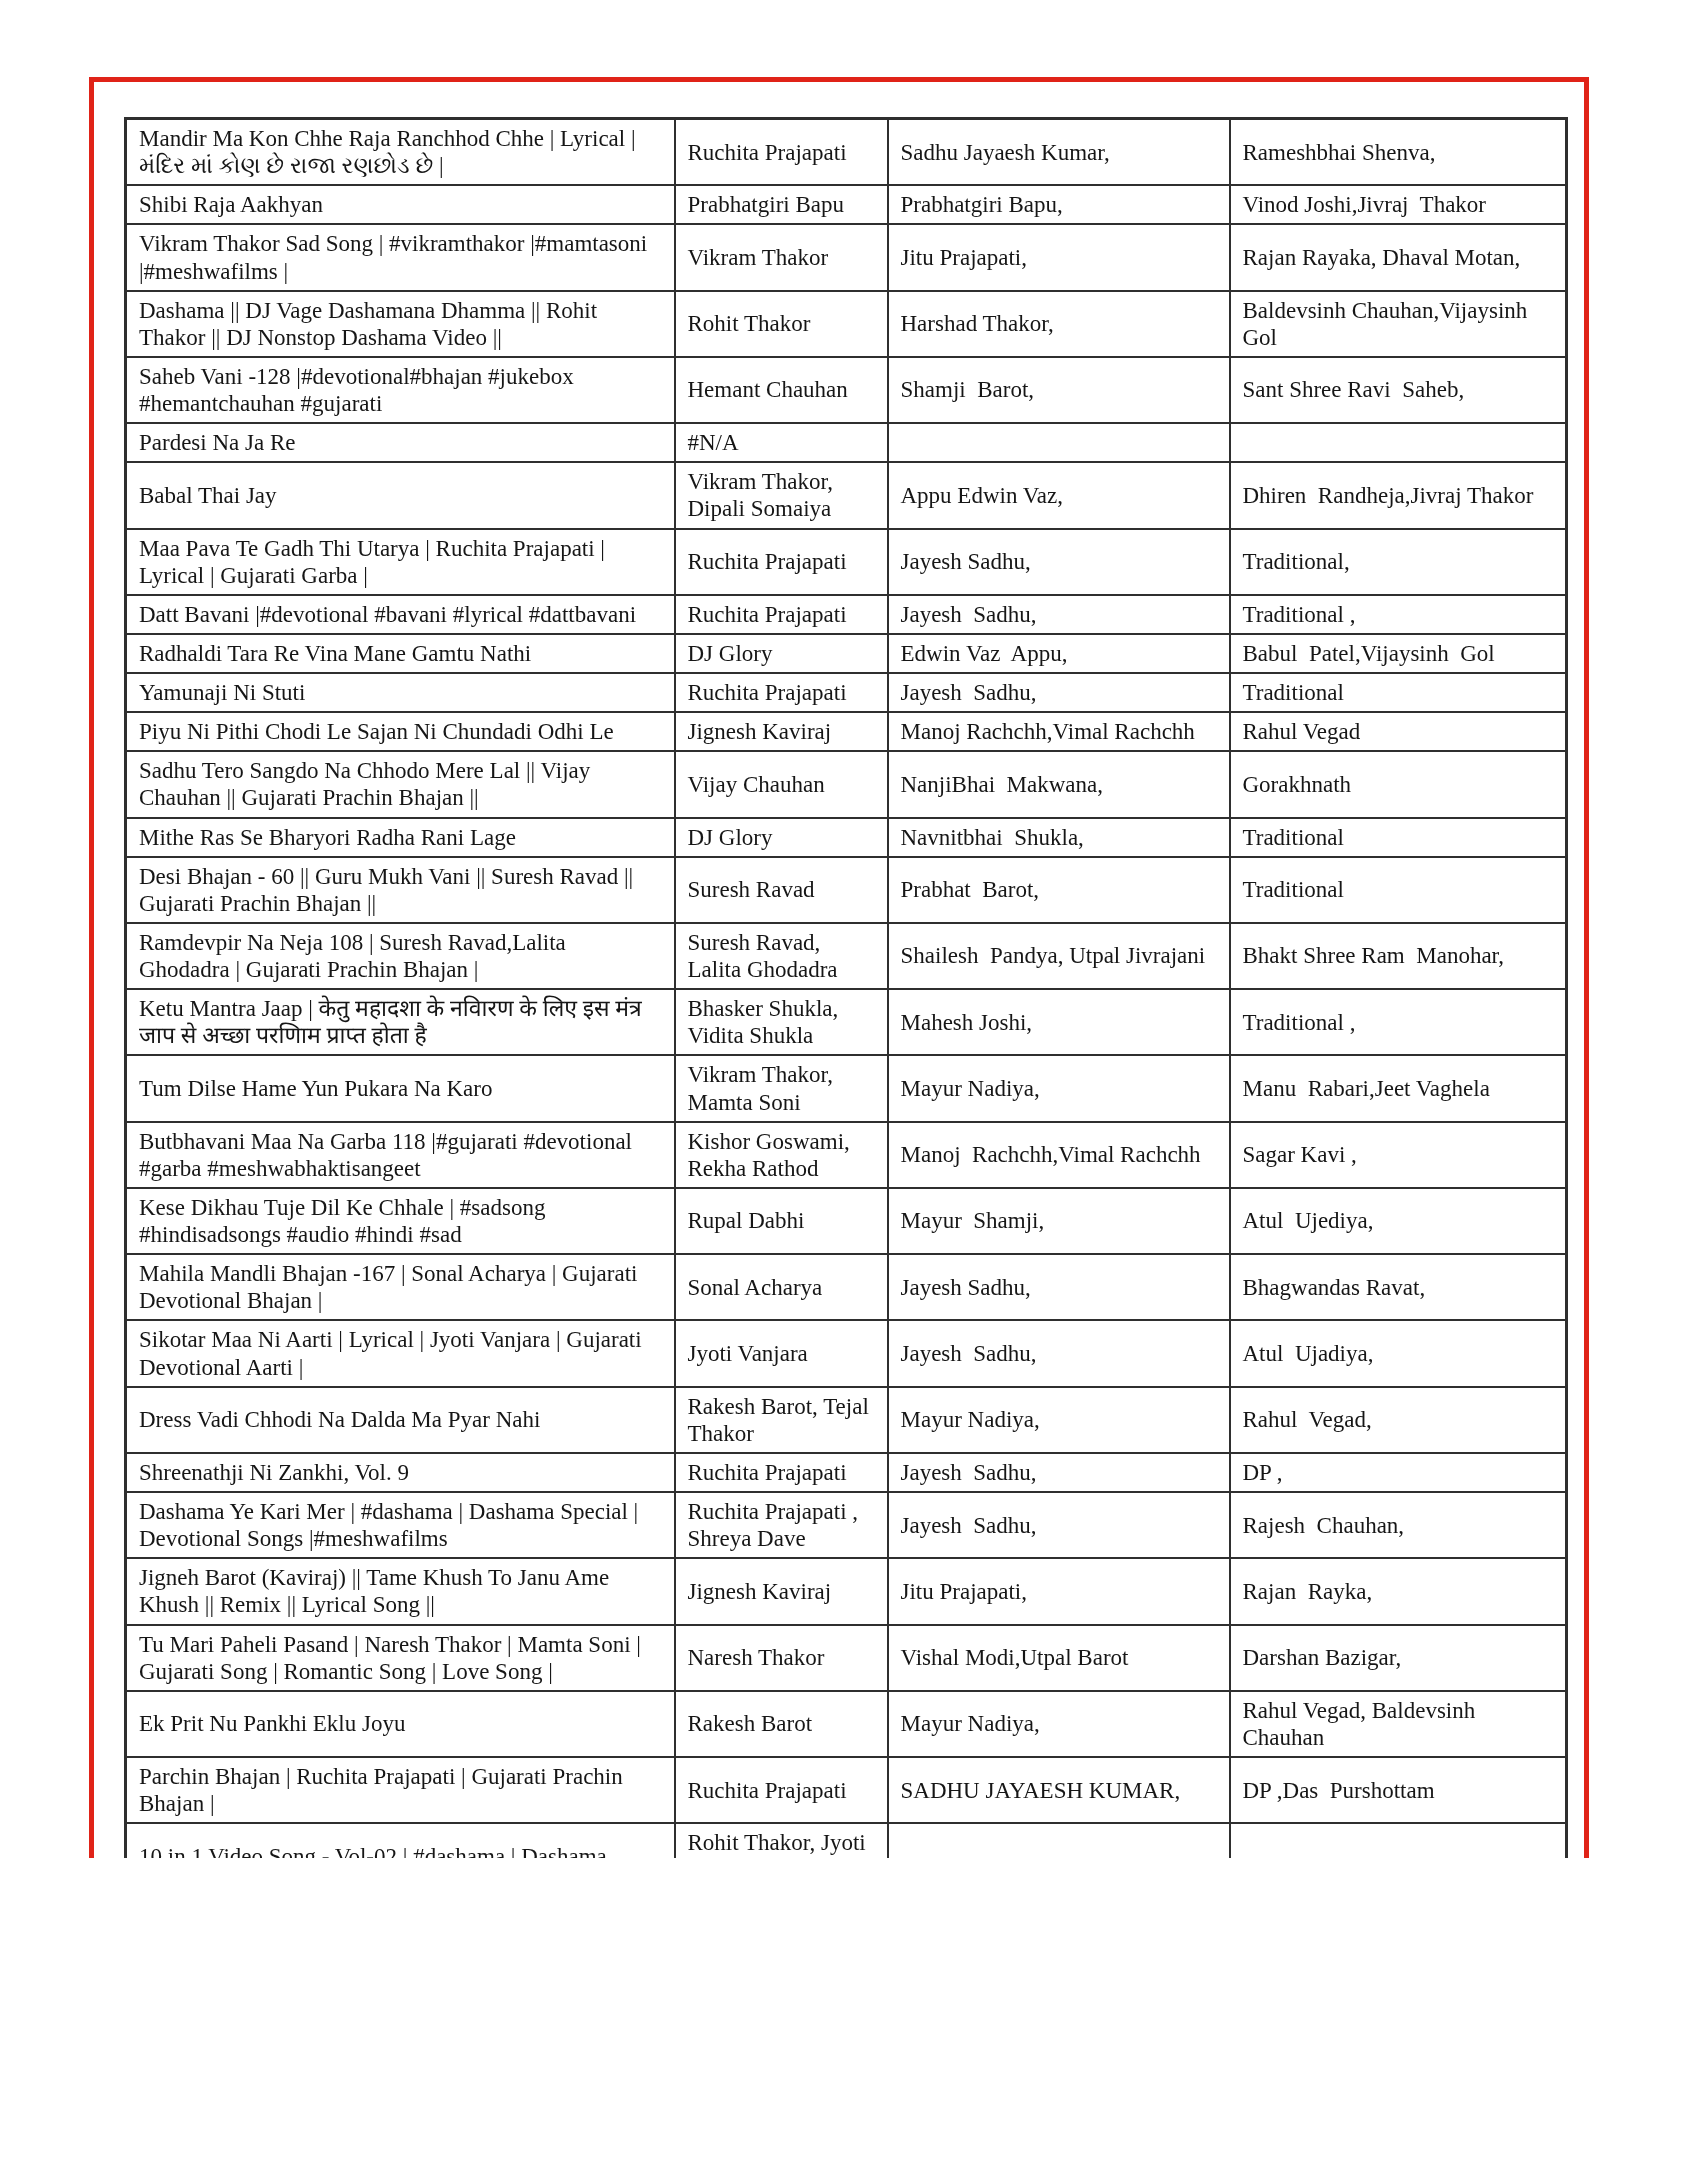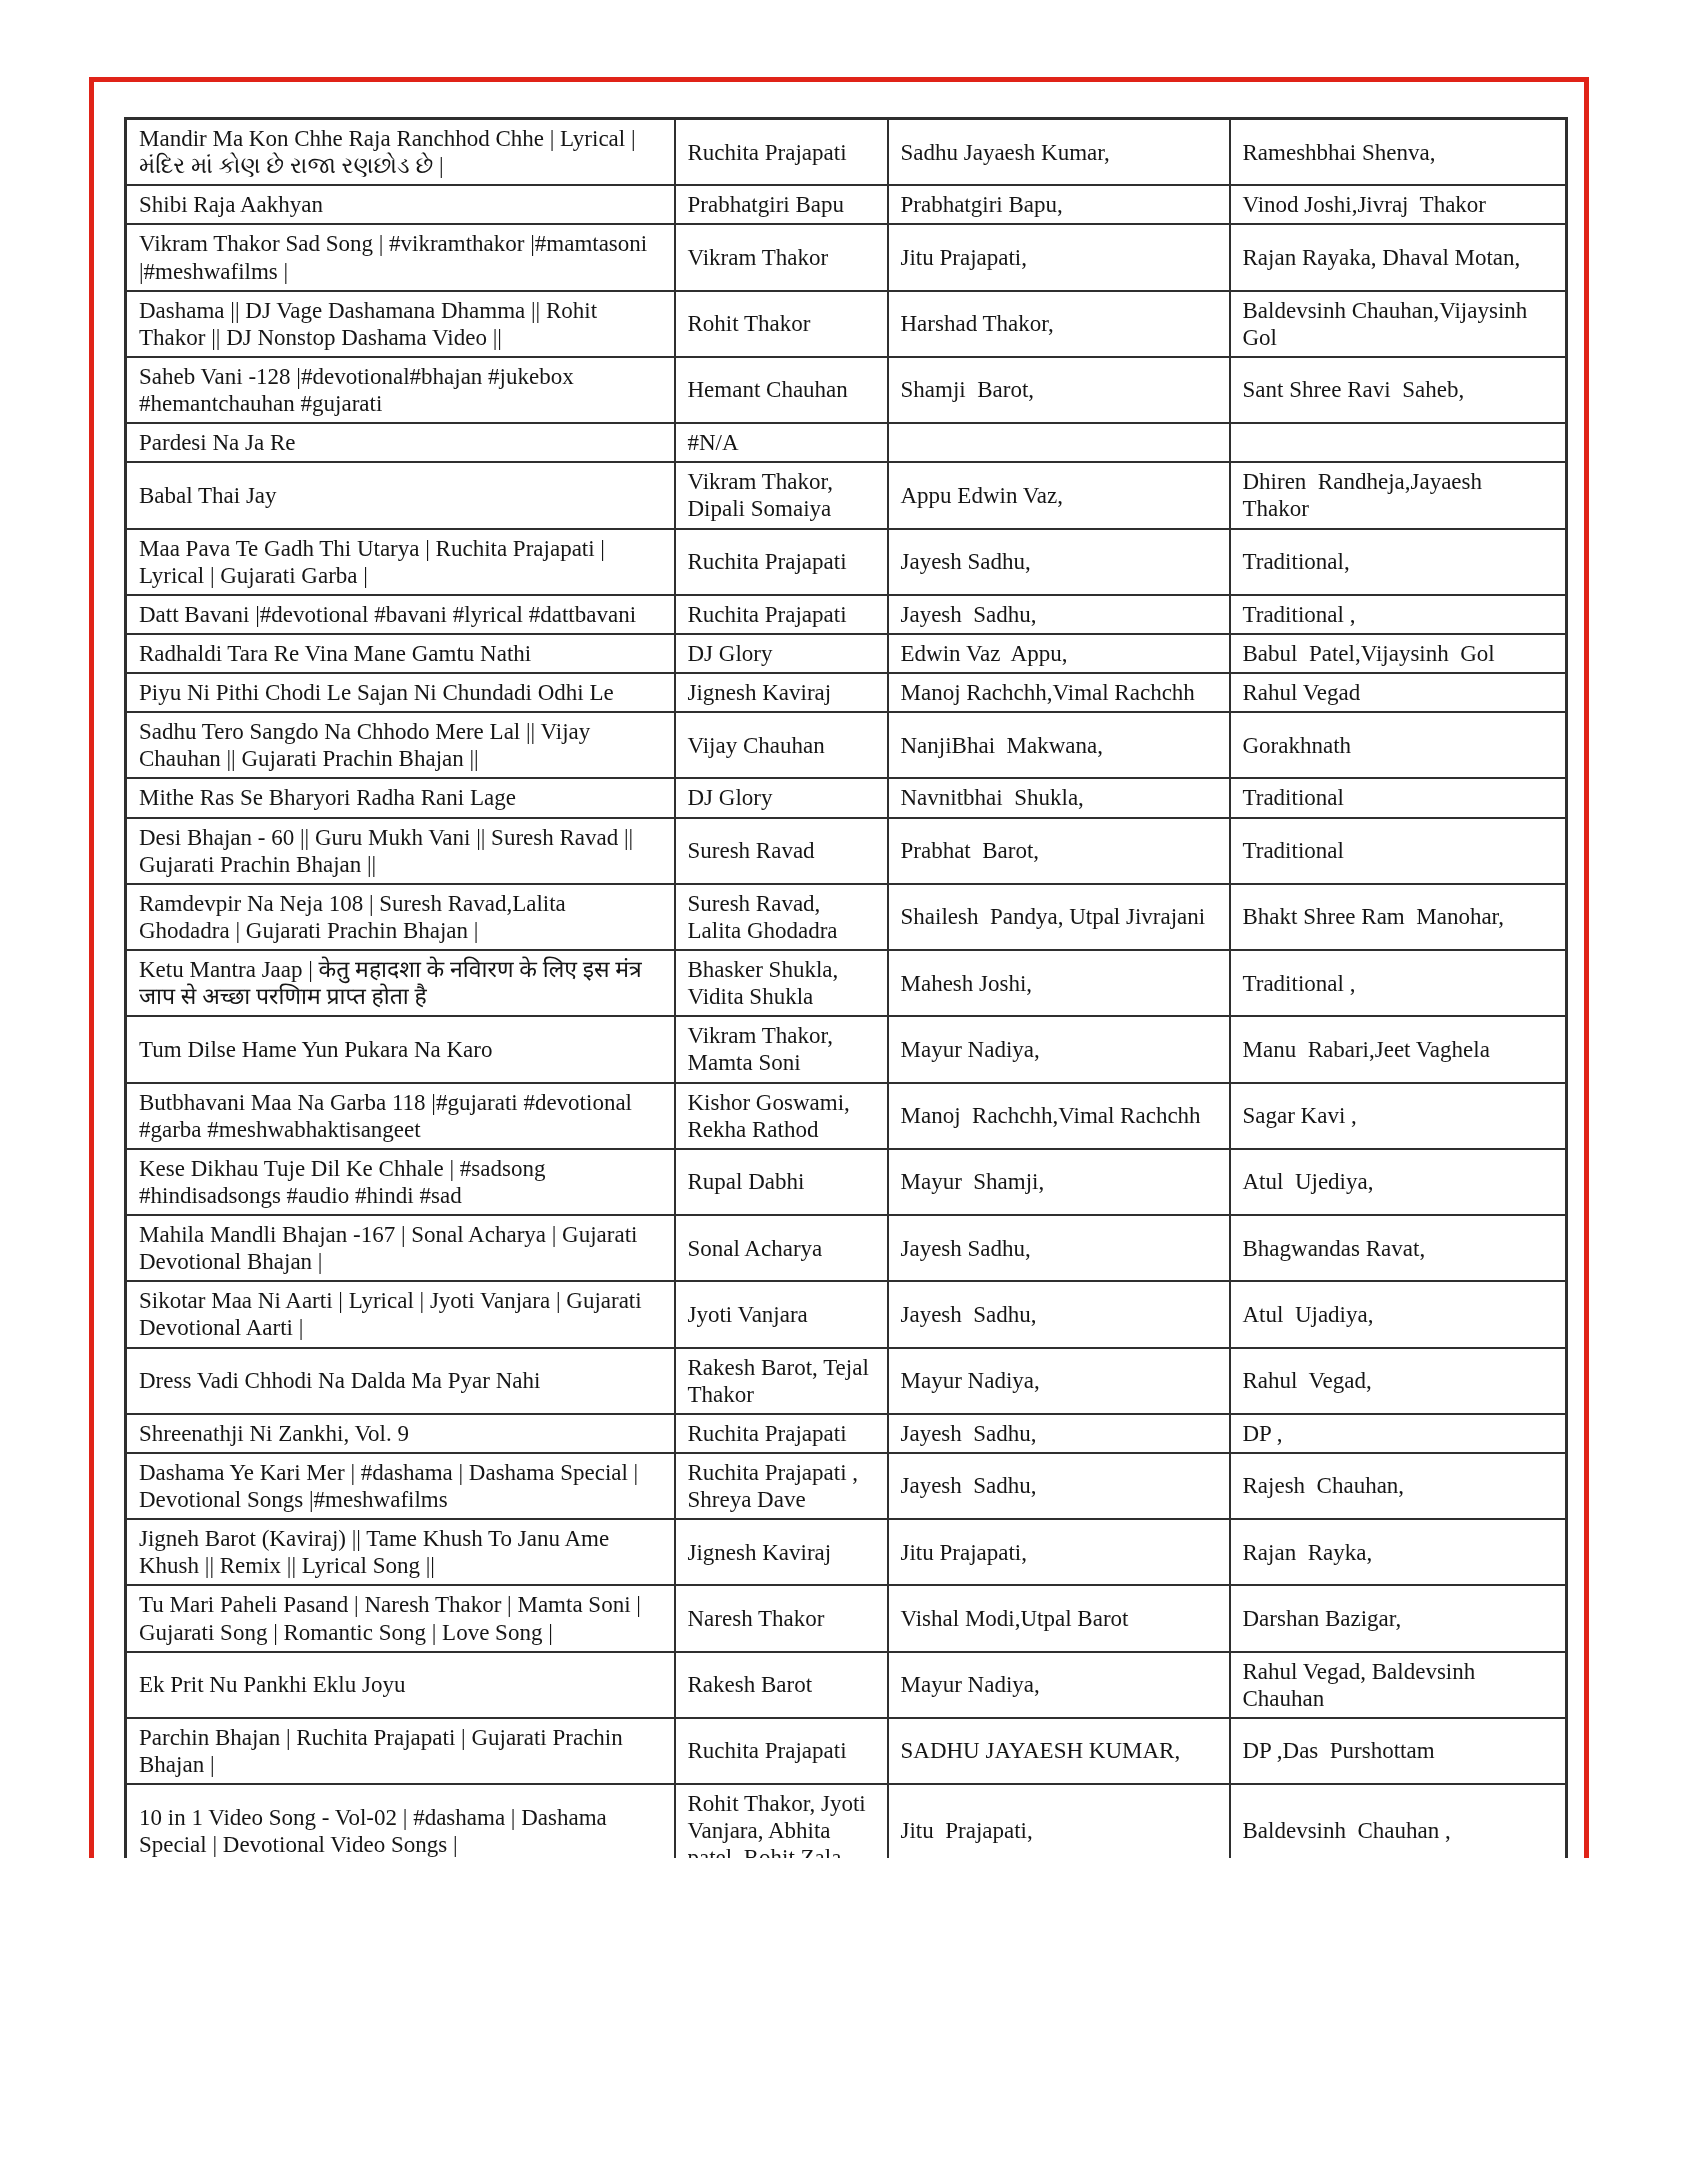--- a/index.html
+++ b/index.html
@@ -102,41 +102,47 @@
         <tr>
           <td>Pardesi Na Ja Re</td>
           <td>#N/A</td>
           <td></td>
           <td></td>
         </tr>
         <tr>
           <td>Babal Thai Jay</td>
           <td>Vikram Thakor, Dipali Somaiya</td>
           <td>Appu Edwin Vaz,</td>
-          <td>Dhiren  Randheja,Jayaesh Thakor</td>
+          <td>Dhiren  Randheja,Jivraj Thakor</td>
         </tr>
         <tr>
           <td>Maa Pava Te Gadh Thi Utarya | Ruchita Prajapati | Lyrical | Gujarati Garba |</td>
           <td>Ruchita Prajapati</td>
           <td>Jayesh Sadhu,</td>
           <td>Traditional,</td>
         </tr>
         <tr>
           <td>Datt Bavani |#devotional #bavani #lyrical #dattbavani</td>
           <td>Ruchita Prajapati</td>
           <td>Jayesh  Sadhu,</td>
           <td>Traditional ,</td>
         </tr>
         <tr>
           <td>Radhaldi Tara Re Vina Mane Gamtu Nathi</td>
           <td>DJ Glory</td>
           <td>Edwin Vaz  Appu,</td>
           <td>Babul  Patel,Vijaysinh  Gol</td>
         </tr>
         <tr>
+          <td>Yamunaji Ni Stuti</td>
+          <td>Ruchita Prajapati</td>
+          <td>Jayesh  Sadhu,</td>
+          <td>Traditional</td>
+        </tr>
+        <tr>
           <td>Piyu Ni Pithi Chodi Le Sajan Ni Chundadi Odhi Le</td>
           <td>Jignesh Kaviraj</td>
           <td>Manoj Rachchh,Vimal Rachchh</td>
           <td>Rahul Vegad</td>
         </tr>
         <tr>
           <td>Sadhu Tero Sangdo Na Chhodo Mere Lal || Vijay Chauhan || Gujarati Prachin Bhajan ||</td>
           <td>Vijay Chauhan</td>
           <td>NanjiBhai  Makwana,</td>
           <td>Gorakhnath</td>

